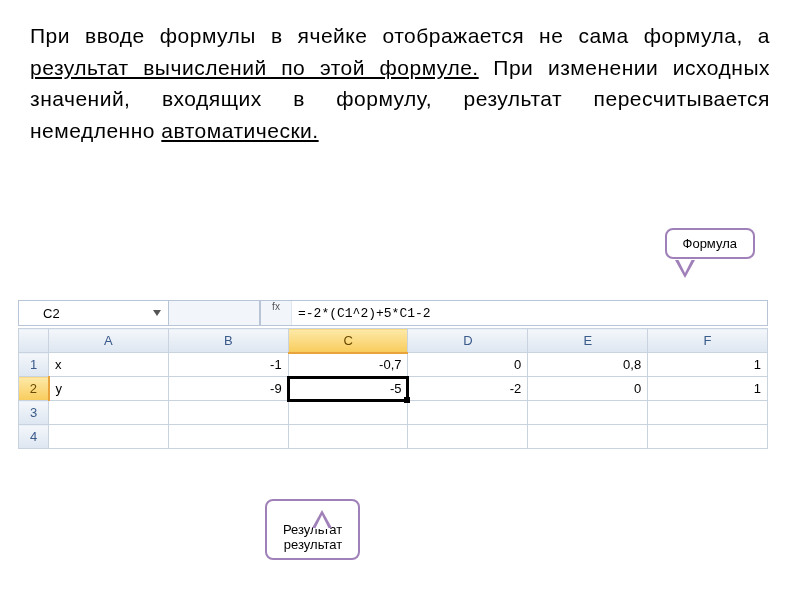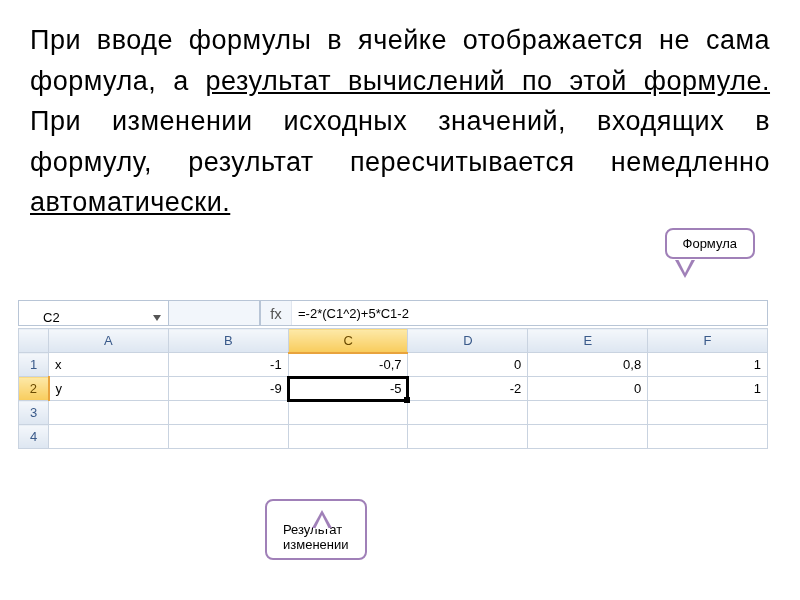--- a/index.html
+++ b/index.html
@@ -6,37 +6,37 @@
     margin: 0;
     padding: 20px 30px;
     font-family: Arial, sans-serif;
     background: #fff;
     width: 800px;
     height: 600px;
     box-sizing: border-box;
     position: relative;
   }
   .main-text {
-    font-size: 27px;
+    font-size: 21px;
     line-height: 1.5;
     text-align: justify;
     color: #000;
     margin-bottom: 0;
     letter-spacing: 0.5px;
   }
   .u { text-decoration: underline; }
   
   .callout {
     position: absolute;
     background: #fff;
     border: 2px solid #a080b8;
     border-radius: 8px;
     padding: 6px 16px;
     font-size: 13px;
-    text-align: left;
+    text-align: right;
     color: #000;
   }
   .callout-formula {
     top: 228px;
     right: 45px;
   }
   .callout-result {
     bottom: 40px;
     left: 265px;
   }
@@ -88,21 +88,21 @@
   
   .formula-bar-row {
     display: flex;
     align-items: center;
     border: 1px solid #b8c5d6;
     background: #f2f6fb;
     height: 24px;
   }
   .name-box-wrap {
     display: flex;
-    align-items: flex-end;
+    align-items: center;
     border-right: 1px solid #b8c5d6;
     background: #fff;
     width: 150px;
     height: 100%;
     padding: 0 4px;
     box-sizing: border-box;
   }
   .name-box {
     flex: 1;
     font-size: 13px;
@@ -130,36 +130,37 @@
     width: 90px;
     background: #f2f6fb;
     height: 100%;
     border-right: 1px solid #b8c5d6;
     position: relative;
   }
   .fx-btn {
     width: 30px;
     height: 100%;
     display: flex;
-    align-items: center;
+    align-items: flex-start;
     justify-content: center;
     border-right: 1px solid #e0e6ef;
-    font-size: 15px;
+    font-size: 10px;
     color: #555;
     background: #f2f6fb;
   }
   .formula-input {
     flex: 1;
     font-size: 13px;
     color: #000;
     padding-left: 6px;
     background: #fff;
     height: 100%;
     display: flex;
     align-items: center;
+    font-family: Liberation Mono, monospace;
   }
   
   .grid {
     border-collapse: collapse;
     width: 100%;
     table-layout: fixed;
     margin-top: 2px;
   }
   .grid th, .grid td {
     border: 1px solid #c9d3e0;
@@ -222,21 +223,21 @@
   <span>При вводе формулы в ячейке отображается не сама формула, а </span><span class="u">результат вычислений по этой формуле.</span><span> При изменении исходных значений, входящих в формулу, результат пересчитывается немедленно </span><span class="u">автоматически.</span>
 </div>
 
 <div class="callout callout-formula">
   <span>Формула</span>
 </div>
 <div class="pointer pointer-formula"></div>
 
 <div class="callout callout-result" style="white-space:pre-line;">
   <span>Результат
-изменении</span>
+результат</span>
 </div>
 <div class="pointer pointer-result"></div>
 
 <div class="excel-container">
 
   <div class="formula-bar-row">
     <div class="name-box-wrap">
       <div class="name-box">C2</div>
       <div class="dropdown-btn">
         <svg viewBox="0 0 8 6">

